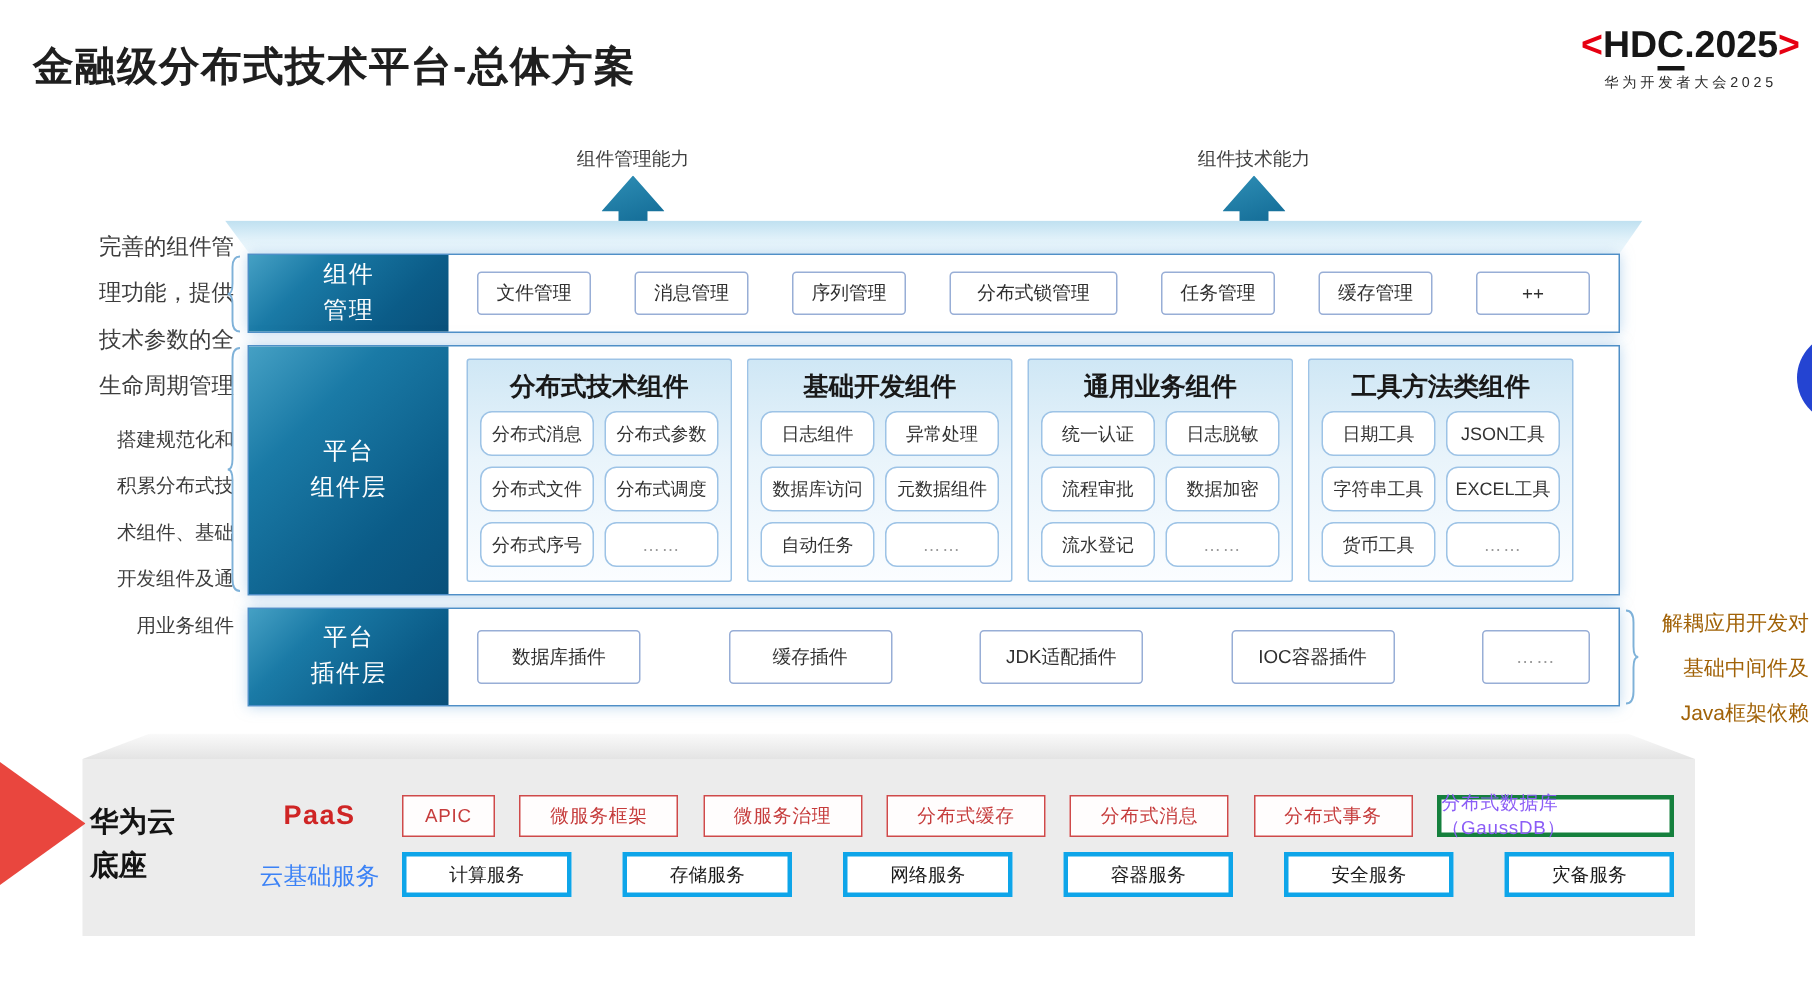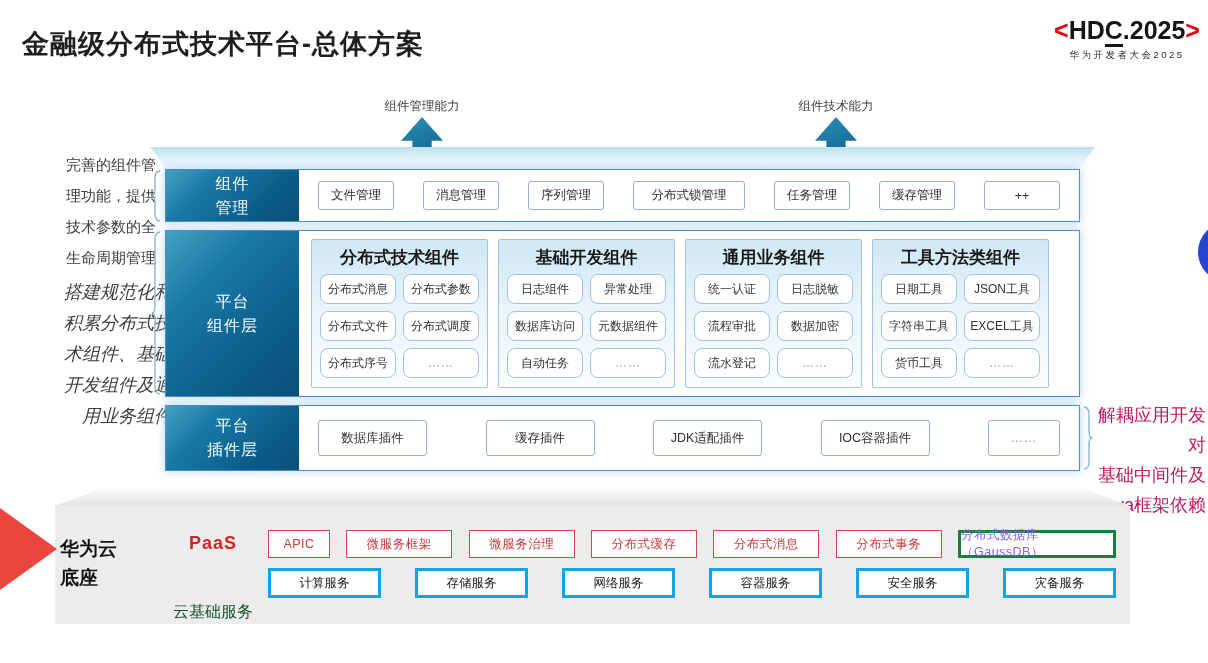--- a/index.html
+++ b/index.html
@@ -23,22 +23,22 @@
 
   
   .top-band { position:absolute; left:150px; top:147px; width:945px; height:23px;
     background:linear-gradient(180deg,#bfe0f0 0%,#e2f2fa 55%,#f4fbfe 100%);
     clip-path:polygon(0 0,100% 0,calc(100% - 16px) 100%,17px 100%); }
 
   
   .note { position:absolute; color:#3d3d3d; text-align:right; }
   .note .ln { display:block; }
   .note-left-top { left:8px; top:149px; width:148px; font-size:15px; line-height:31px; }
-  .note-left-bottom { left:24px; top:277px; width:148px; font-size:18px; line-height:31px;font-style:italic; }
-  .note-right { left:1084px; top:400px; width:122px; font-size:18px; line-height:30px; color:#be185d; }
+  .note-left-bottom { left:8px; top:277px; width:148px; font-size:13px; line-height:31px; }
+  .note-right { left:1084px; top:400px; width:122px; font-size:14px; line-height:30px; color:#a16207; }
 
   .brace { position:absolute; }
 
   
   .layer-box { position:absolute; left:165px; width:915px; background:#fff;
     border:1px solid #4f8fc7; box-shadow:0 0 9px rgba(120,175,220,.55); }
   .layer-row1 { top:169px; height:53px; }
   .layer-row2 { top:230px; height:167px; }
   .layer-row3 { top:405px; height:66px; }
 
@@ -73,21 +73,21 @@
     background:linear-gradient(180deg,#fafafa,#e4e4e4);
     clip-path:polygon(45px 0,calc(100% - 45px) 0,100% 100%,0 100%); }
   .base-box { position:absolute; left:55px; top:506px; width:1075px; height:118px; background:#ececec; }
   .red-arrow { position:absolute; left:0; top:508px; width:57px; height:82px; background:#e9463e;
     clip-path:polygon(0 0,100% 50%,0 100%); }
   .base-label { position:absolute; left:60px; top:534px; width:96px; 
     font-size:19px; font-weight:800; color:#141414; line-height:29px; }
   .paas-label { position:absolute; left:163px; top:533px; width:100px; text-align:center;
     font-size:18px; font-weight:800; color:#cf2525; letter-spacing:1px; }
   .iaas-label { position:absolute; left:160px; top:574px; width:106px; text-align:center;
-    font-size:16px; color:#14532d;margin-top:28px; }
+    font-size:16px; color:#3b82f6; }
   .paas-strip { position:absolute; left:268px; top:530px; width:848px; height:28px;
     display:flex; align-items:center; justify-content:space-between; }
   .paas-chip { height:28px; border:1px solid #cf4a4a; background:#fffdfd; color:#c63c3c;
     display:flex; align-items:center; justify-content:center; font-size:12.5px; letter-spacing:.5px; }
   .pw62 { width:62px; } .pw106 { width:106px; } .pw158 { width:158px; }
   .paas-chip.neutral { border:3px solid #15803d; color:#8b5cf6; background:#fff; }
   .iaas-strip { position:absolute; left:268px; top:568px; width:848px; height:30px;
     display:flex; align-items:center; justify-content:space-between; }
   .iaas-chip { width:113px; height:30px; border:3px solid #0ea5e9; background:#fff; color:#1a1a1a;
     display:flex; align-items:center; justify-content:center; font-size:12.5px; }

